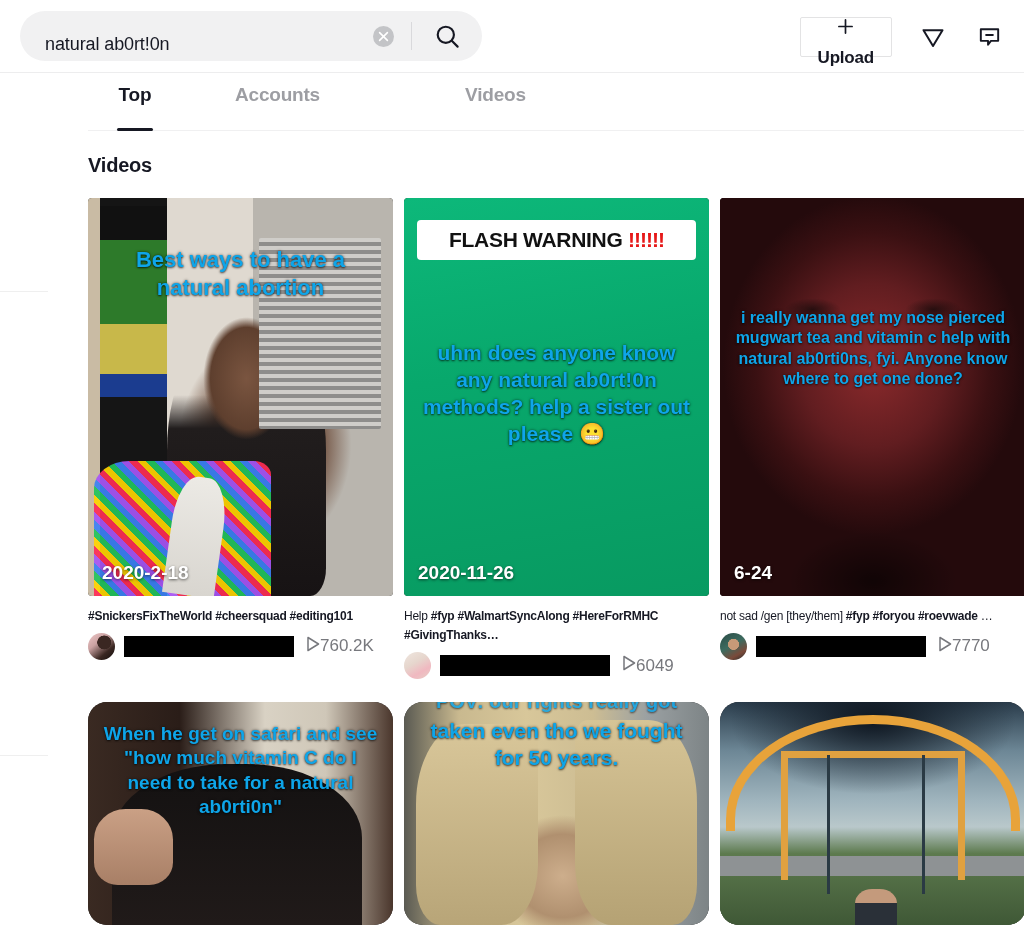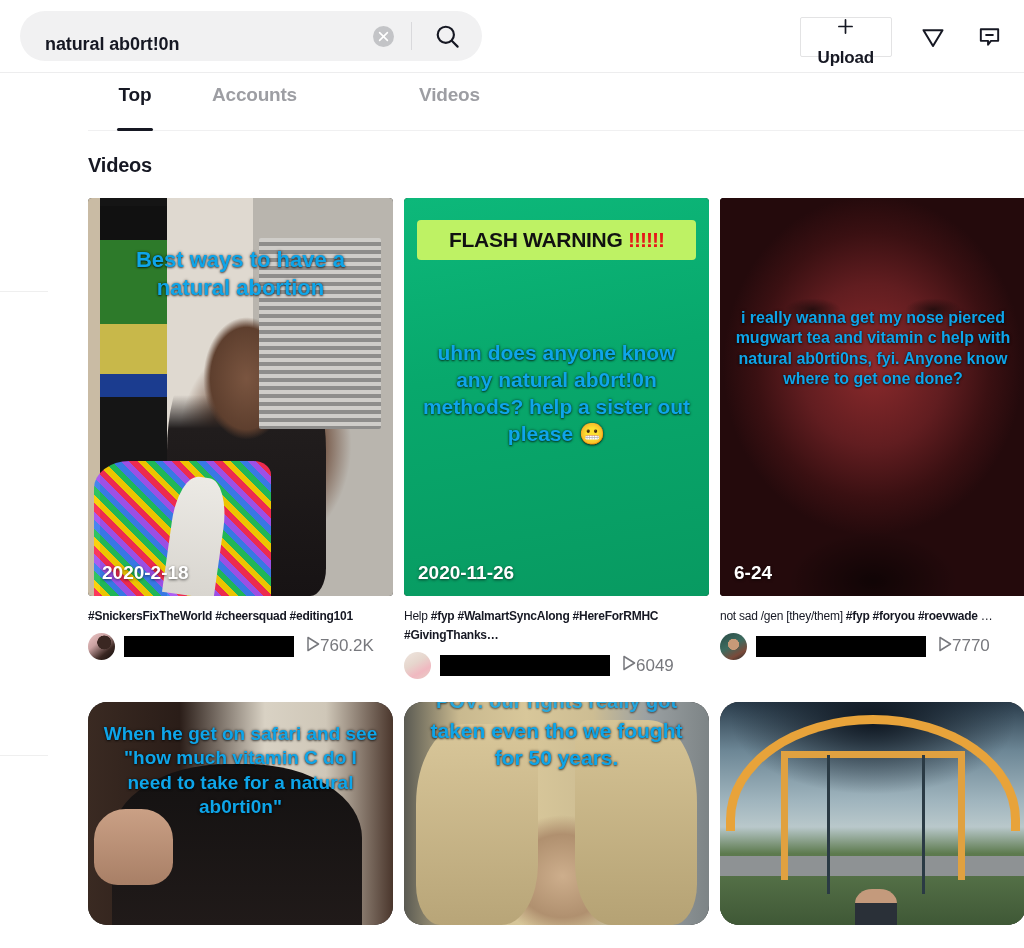--- a/index.html
+++ b/index.html
@@ -37,21 +37,20 @@
     flex: 1;
     border: none;
     outline: none;
     background: transparent;
     font-family: "Liberation Sans", sans-serif;
     font-size: 18px;
     color: #161823;
     padding: 16px 0 0 25px;
     height: 100%;
     letter-spacing: -0.1px;
-    font-weight: bold;
   }
   .search-input::placeholder { color: #8a8b91; }
 
   .clear-btn {
     width: 21px; height: 21px;
     border-radius: 50%;
     background: #c3c4c7;
     display: flex; align-items: center; justify-content: center;
     margin-right: 17px;
     flex: 0 0 auto;
@@ -110,20 +109,21 @@
 
   
   .tabs-bar {
     position: relative;
     margin-left: 88px;
     margin-right: 0;
     height: 58px;
     display: flex;
     align-items: center;
     border-bottom: 1px solid #f0f0f1;
+    gap: 23px;
   }
 
   .tab {
     position: relative;
     font-size: 19px;
     font-weight: 600;
     color: #9d9ea3;
     cursor: pointer;
     padding: 0 0 14px 0;
     height: 100%;
@@ -247,21 +247,21 @@
   }
 
   
   .art2 {
     position: absolute; inset: 0;
     background: linear-gradient(170deg, #0db87a 0%, #08a86c 42%, #089a61 100%);
   }
   .flash-banner {
     position: absolute;
     top: 22px; left: 13px; right: 13px;
-    background: #bef264;
+    background: #ffffff;
     border-radius: 4px;
     padding: 8px 6px;
     text-align: center;
     font-size: 21px;
     font-weight: 700;
     color: #111;
     letter-spacing: -0.3px;
     z-index: 4;
     white-space: nowrap;
   }

